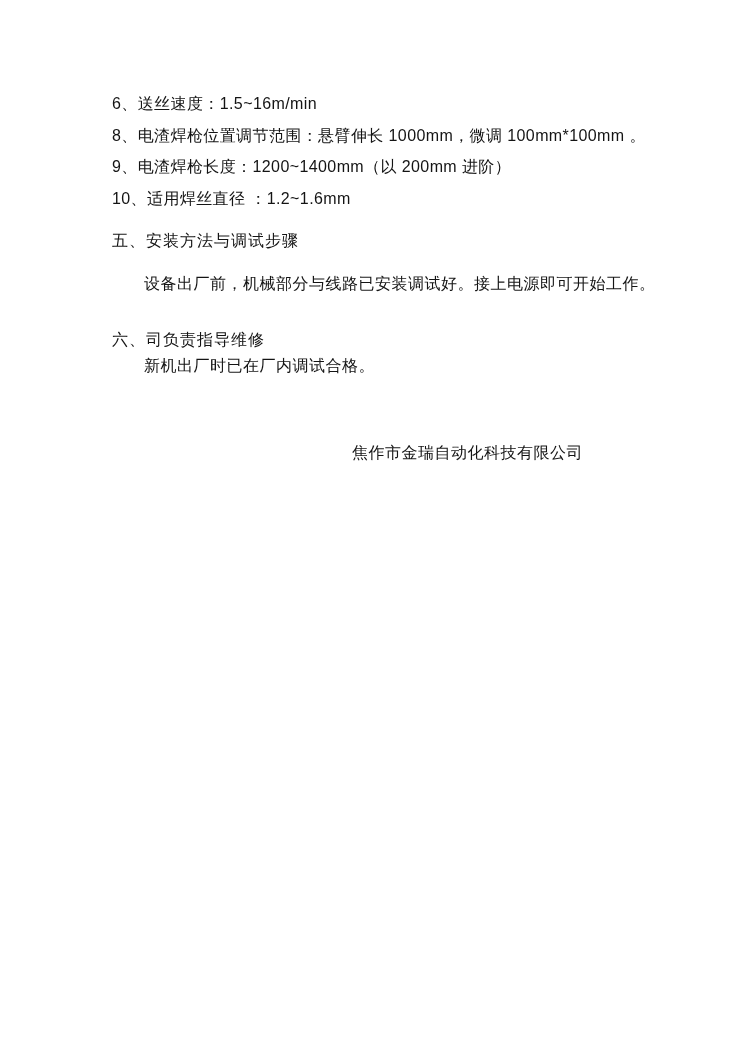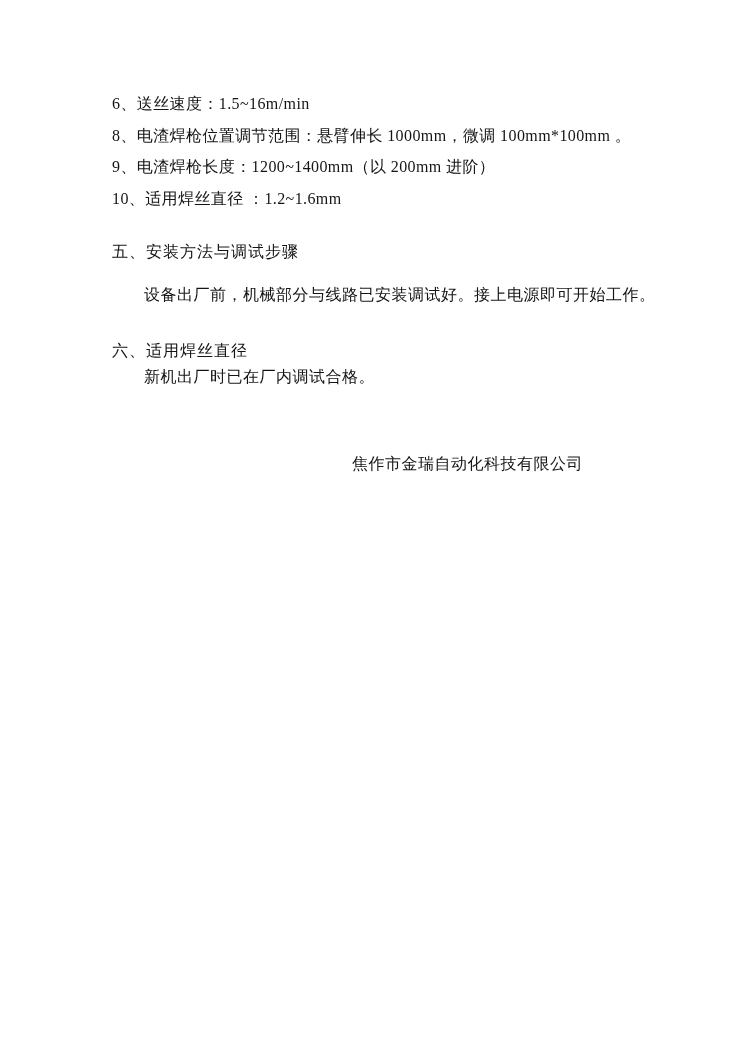--- a/index.html
+++ b/index.html
@@ -7,21 +7,21 @@
     margin: 0;
     padding: 0;
     background: #ffffff;
   }
   .page {
     position: relative;
     width: 697px;
     height: 1061px;
     background: #ffffff;
     color: #141414;
-    font-family: Liberation Serif, serif;
+    font-family: Liberation Sans, sans-serif;
     font-size: 16px;
     overflow: hidden;
   }
   .content {
     position: absolute;
     left: 112px;
     top: 0;
     width: 532px;
   }
   .spec-list {
@@ -30,21 +30,21 @@
   .spec-item {
     line-height: 31.5px;
     white-space: nowrap;
     letter-spacing: 0.4px;
   }
   .heading {
     line-height: 17px;
     letter-spacing: 1px;
     white-space: nowrap;
   }
-  .h-install { margin-top: 29px; }
+  .h-install { margin-top: 18px; }
   .p-install {
     margin-top: 26px;
     line-height: 17px;
     text-indent: 2em;
     letter-spacing: 0.5px;
     white-space: nowrap;
   }
   .h-service { margin-top: 39px; }
   .p-intro {
     margin-top: 9px;
@@ -82,21 +82,21 @@
       <div class="spec-item">6、送丝速度：1.5~16m/min</div>
       <div class="spec-item">8、电渣焊枪位置调节范围：悬臂伸长 1000mm，微调 100mm*100mm 。</div>
       <div class="spec-item">9、电渣焊枪长度：1200~1400mm（以 200mm 进阶）</div>
       <div class="spec-item">10、适用焊丝直径 ：1.2~1.6mm</div>
     </div>
 
     <div class="heading h-install">五、安装方法与调试步骤</div>
 
     <div class="p-install">设备出厂前，机械部分与线路已安装调试好。接上电源即可开始工作。</div>
 
-    <div class="heading h-service">六、适用焊丝直径</div>
+    <div class="heading h-service">六、司负责指导维修</div>
 
     <div class="p-intro">新机出厂时已在厂内调试合格。</div>
 
 
     <div class="company-signature">焦作市金瑞自动化科技有限公司</div>
 
   </div>
 </div>
 
 </body></html>

